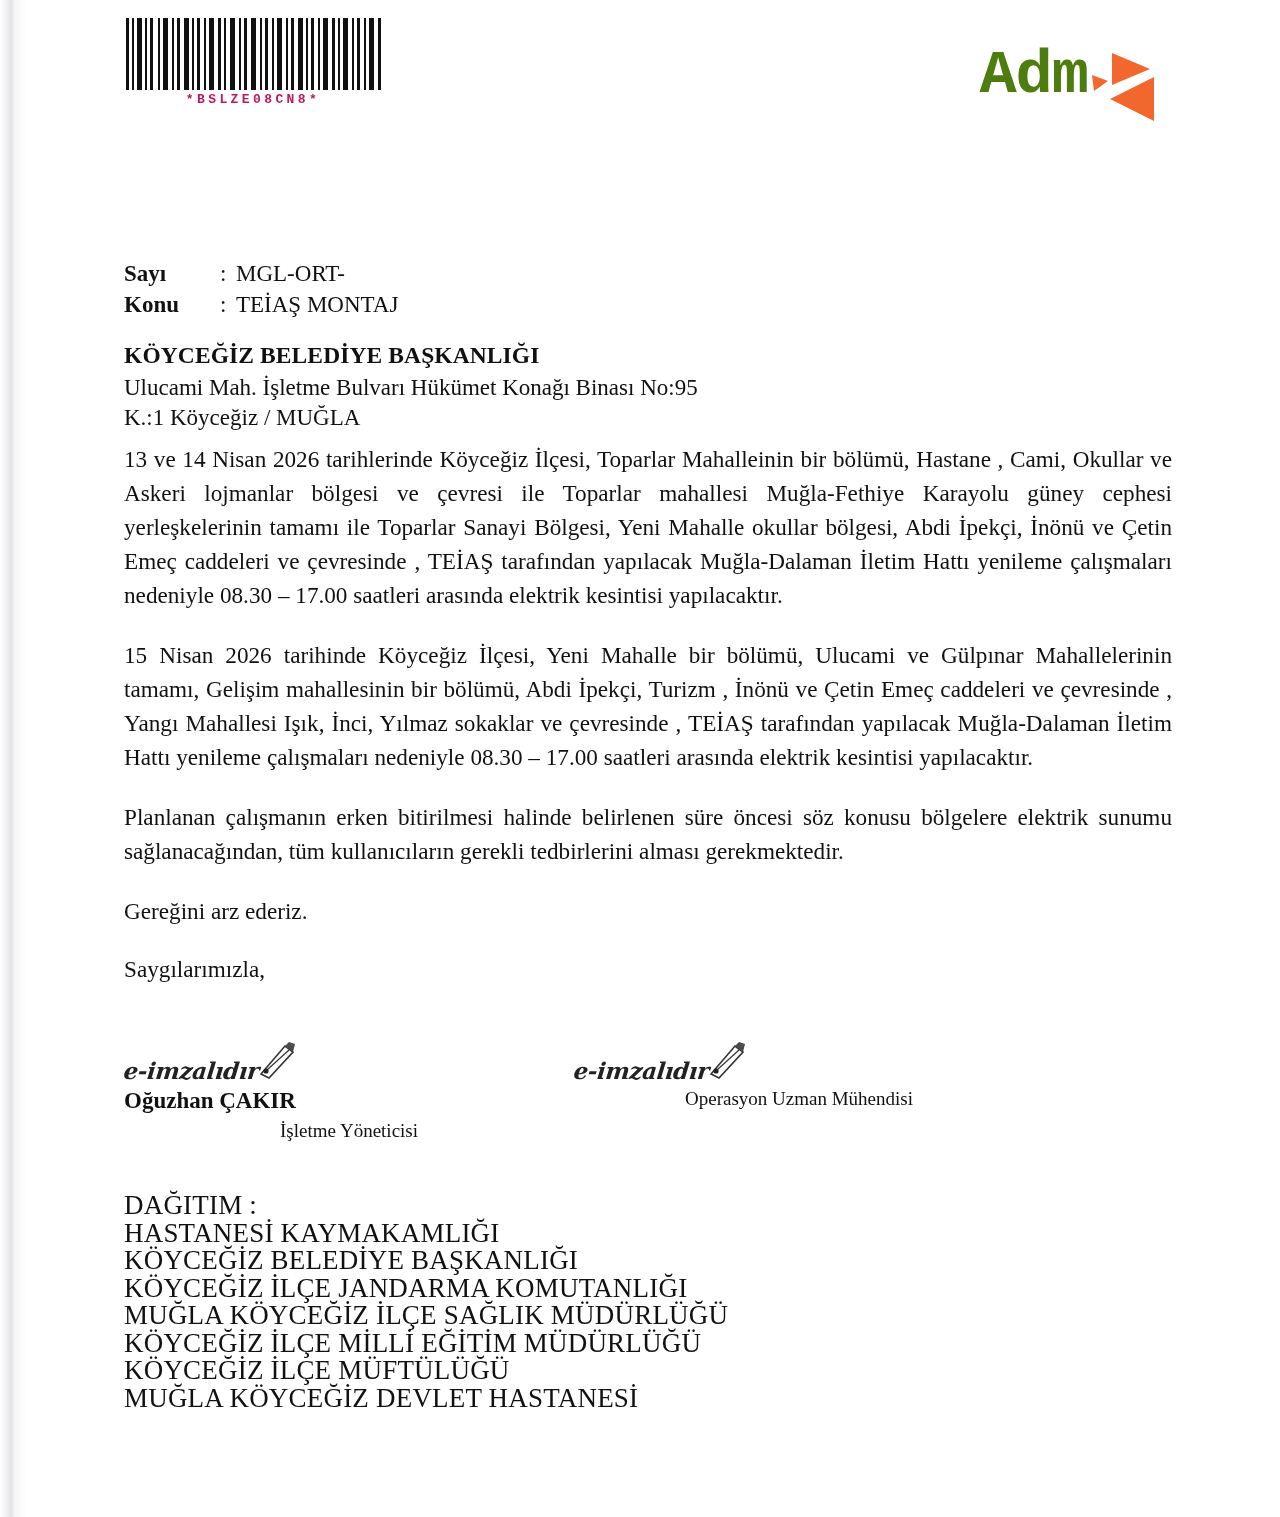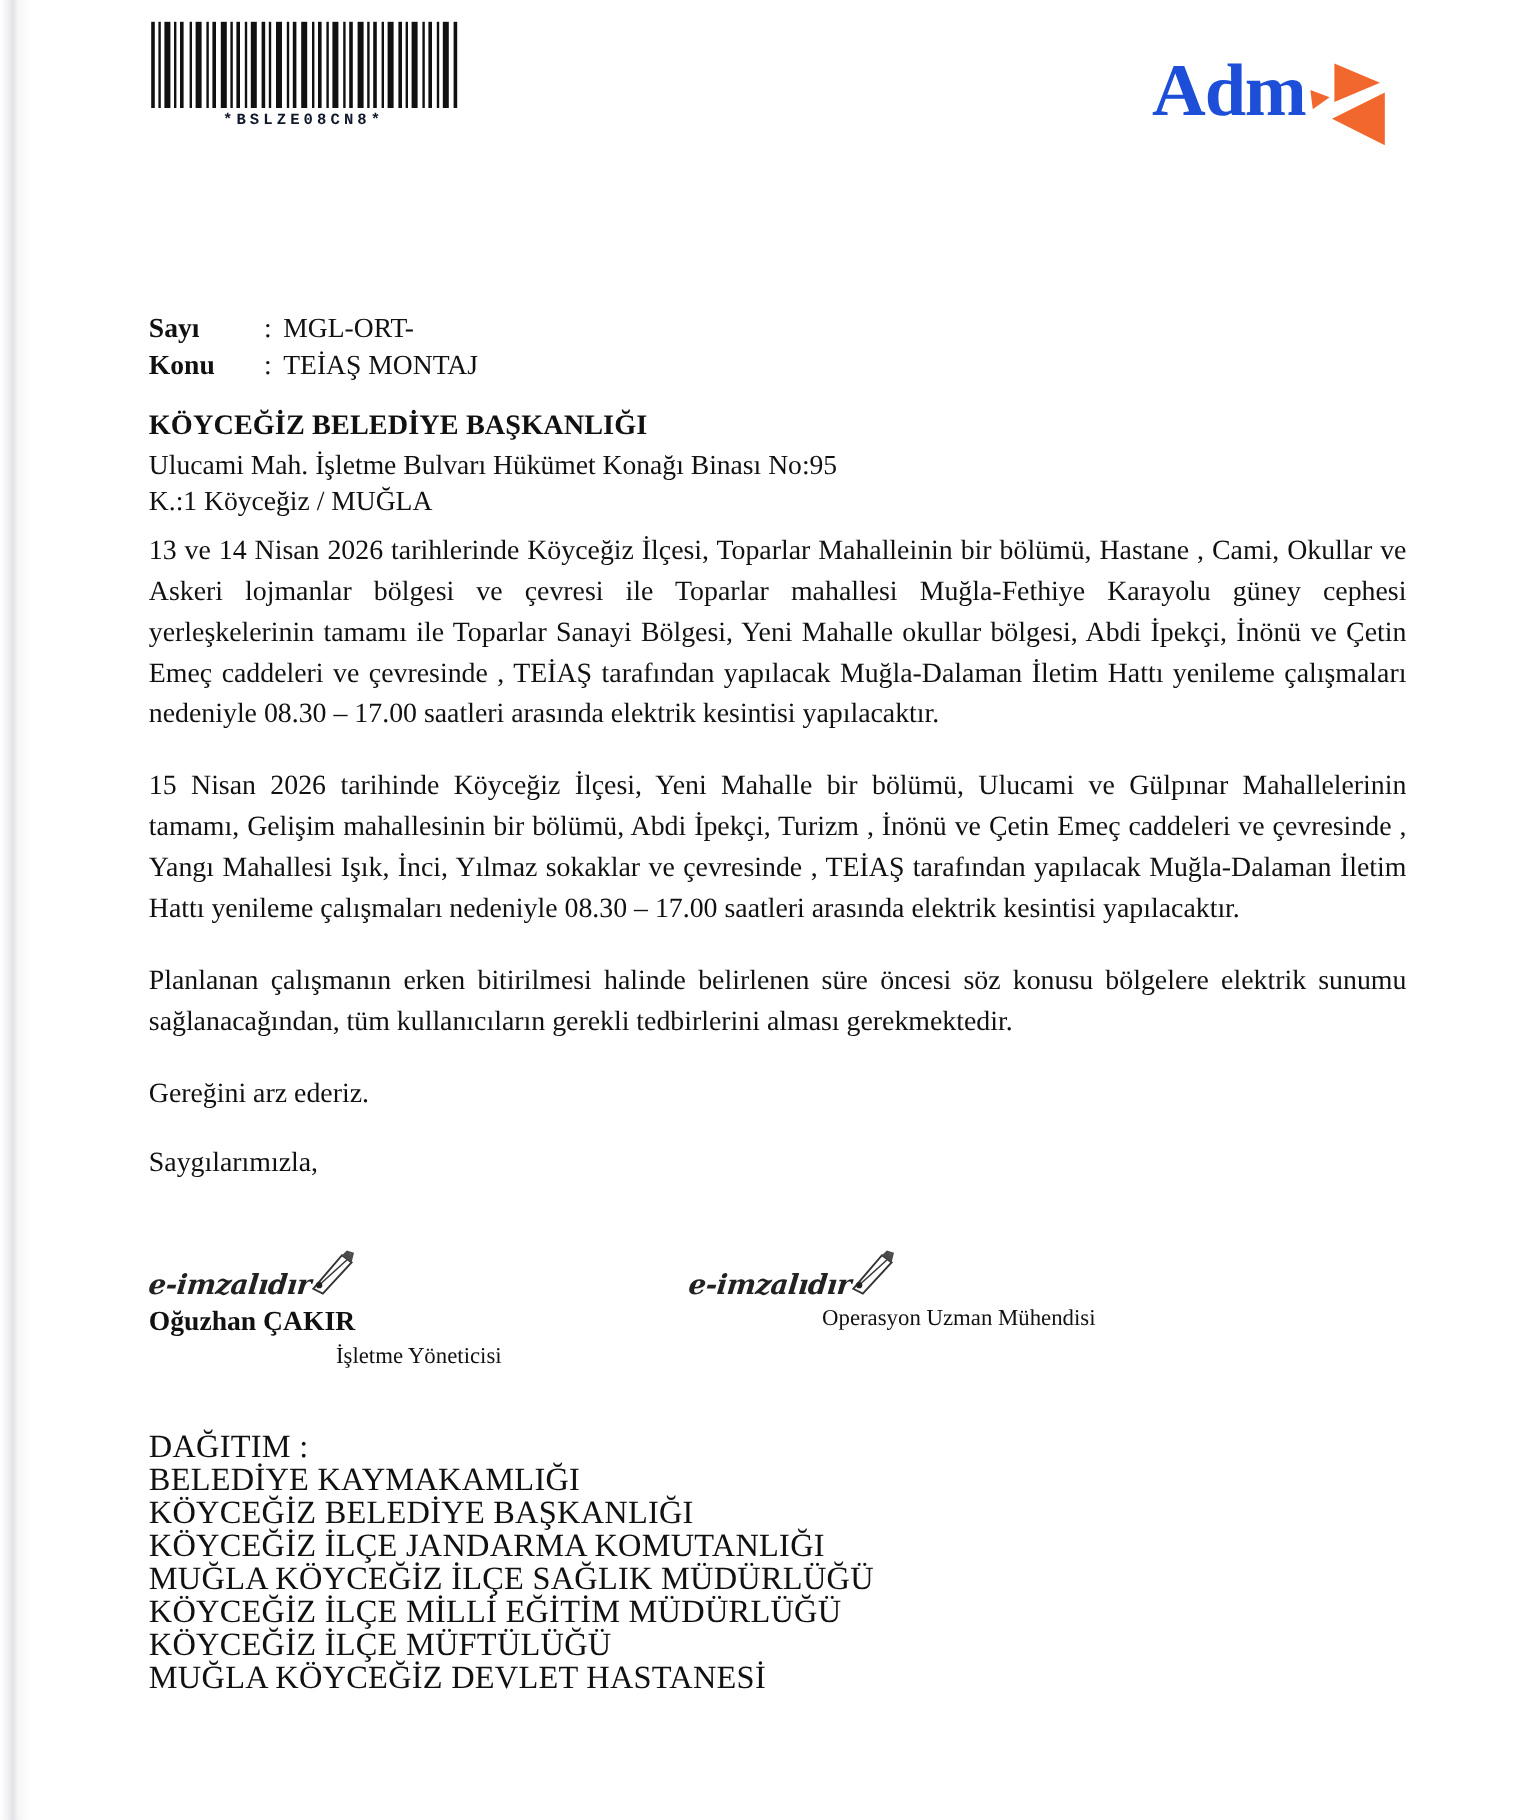--- a/index.html
+++ b/index.html
@@ -58,35 +58,35 @@
     height: 72px;
   }
   .barcode-text {
     display: block;
     margin-top: 2px;
     text-align: center;
     font-family: "Liberation Mono", "DejaVu Sans Mono", monospace;
     font-size: 13px;
     font-weight: bold;
     letter-spacing: 3.4px;
-    color: #0f172a;
+    color: #be185d;
   }
   .logo {
     position: absolute;
     right: 120px;
     top: 45px;
     display: flex;
     align-items: flex-start;
   }
   .logo-text {
-    font-family: Liberation Serif, serif;
+    font-family: Liberation Mono, monospace;
     font-size: 62px;
     font-weight: bold;
     line-height: 1;
-    color: #1d4ed8;
+    color: #4d7c0f;
     letter-spacing: -1px;
   }
   .logo-mark {
     width: 78px;
     height: 78px;
     margin-left: -6px;
     margin-top: 2px;
   }
 
   
@@ -328,21 +328,21 @@
           <circle cx="37" cy="5" r="1.4" fill="#555"></circle>
         </svg>
       </div>
       <div class="sig-title">Operasyon Uzman Mühendisi</div>
     </div>
 
   </div>
 
   <div class="distribution">
     <div class="dist-title">DAĞITIM :</div>
-    <div class="dist-item">BELEDİYE KAYMAKAMLIĞI</div>
+    <div class="dist-item">HASTANESİ KAYMAKAMLIĞI</div>
     <div class="dist-item">KÖYCEĞİZ BELEDİYE BAŞKANLIĞI</div>
     <div class="dist-item">KÖYCEĞİZ İLÇE JANDARMA KOMUTANLIĞI</div>
     <div class="dist-item">MUĞLA KÖYCEĞİZ İLÇE SAĞLIK MÜDÜRLÜĞÜ</div>
     <div class="dist-item">KÖYCEĞİZ İLÇE MİLLİ EĞİTİM MÜDÜRLÜĞÜ</div>
     <div class="dist-item">KÖYCEĞİZ İLÇE MÜFTÜLÜĞÜ</div>
     <div class="dist-item">MUĞLA KÖYCEĞİZ DEVLET HASTANESİ</div>
   </div>
 
 </div>
 

